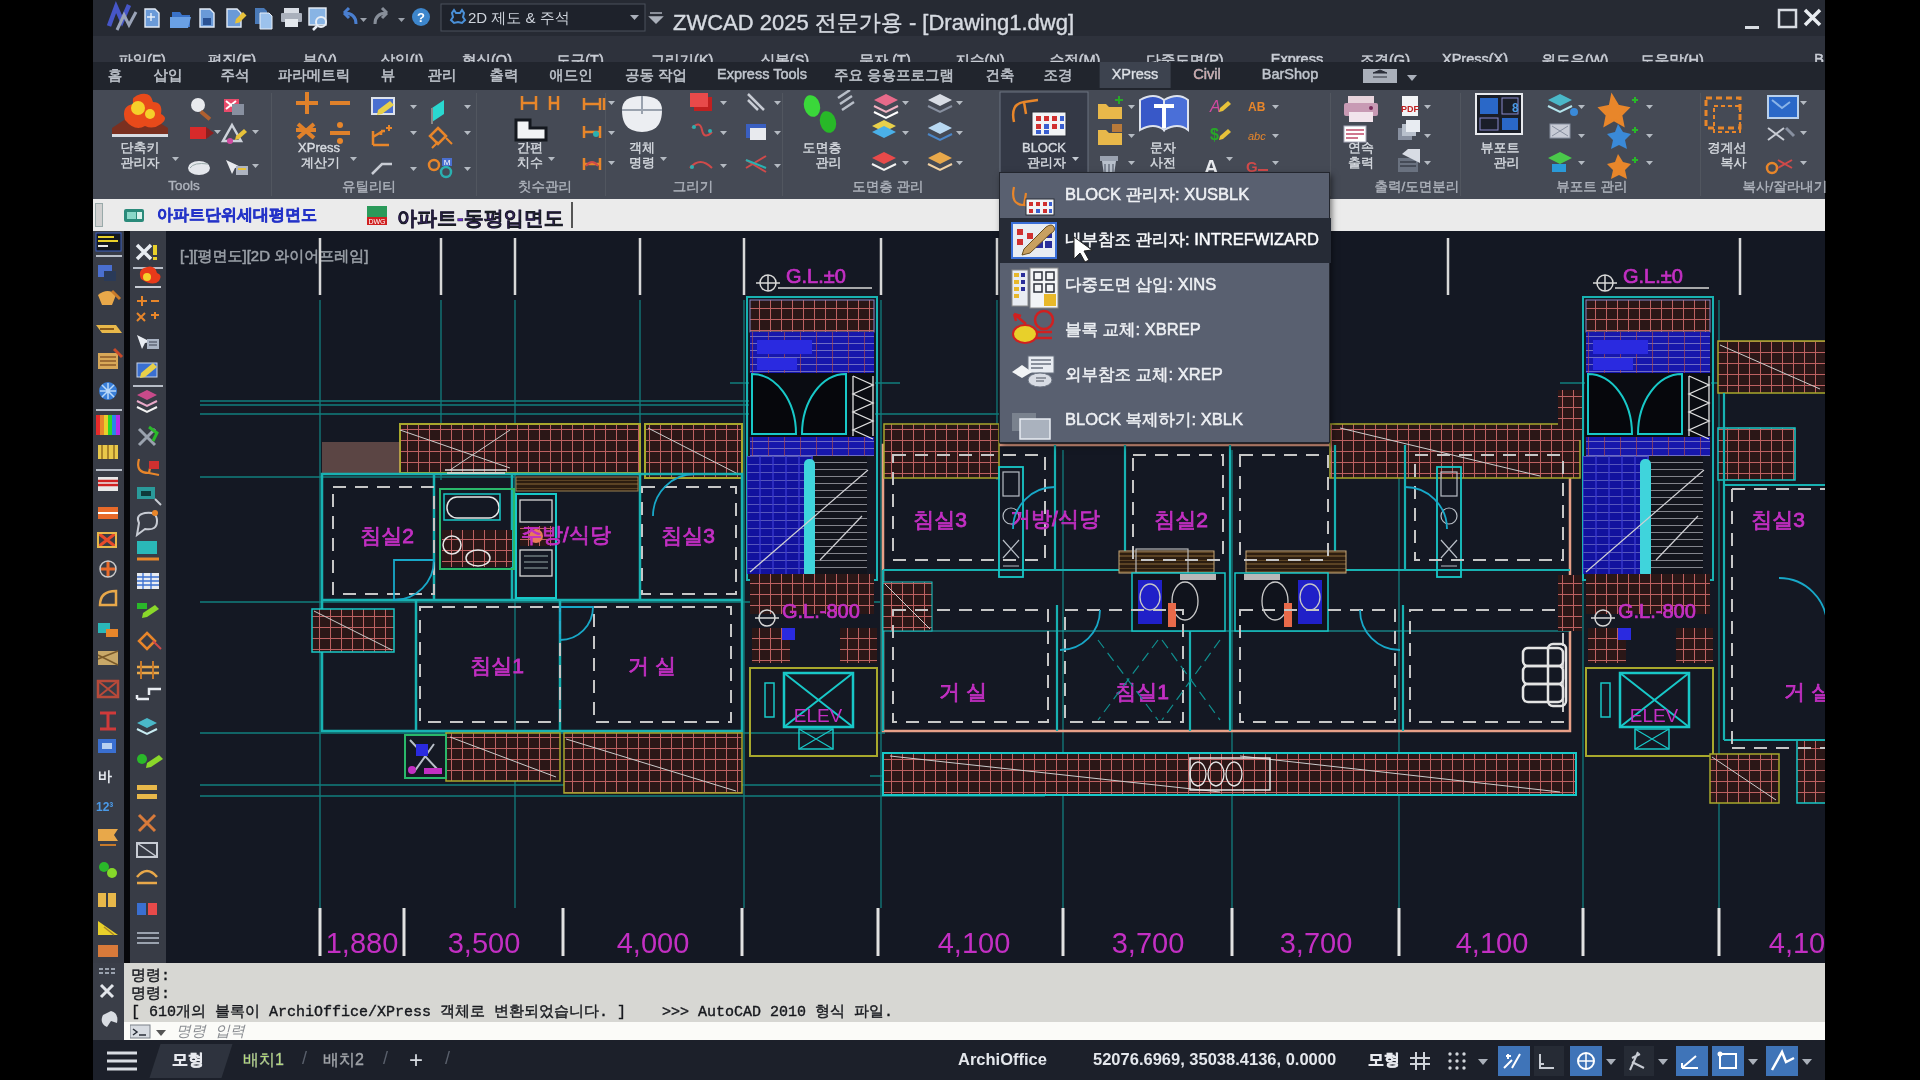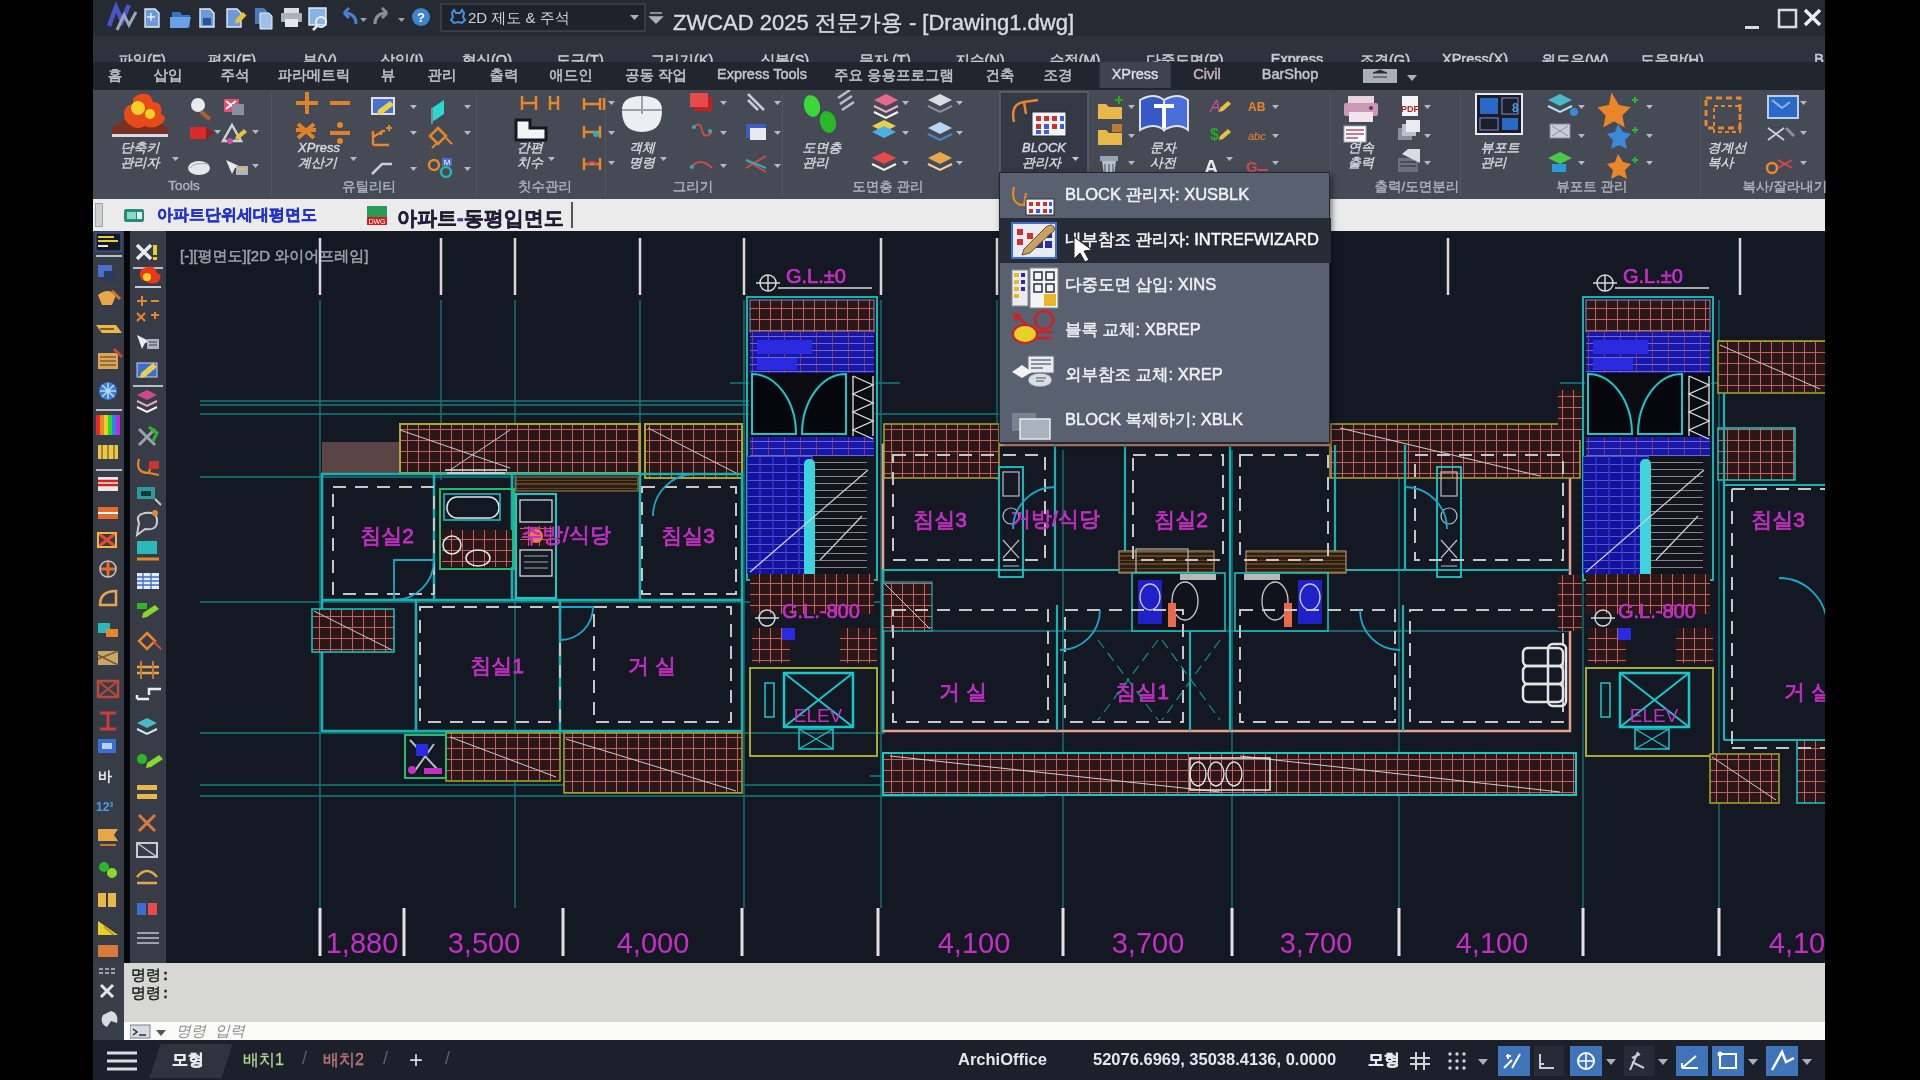--- a/index.html
+++ b/index.html
@@ -13,21 +13,21 @@
 #doctabs { left:93px; top:199px; width:1732px; height:32px; background:#ebebeb;text-decoration:underline; }
 #main { left:93px; top:231px; width:1732px; height:732px; background:#141823; }
 #cmdbar { left:93px; top:963px; width:1732px; height:59px; background:#d7d7d3; }
 #promptrow { left:124px; top:1022px; width:1701px; height:18px; background:#fbfbf8; }
 #statusbar { left:93px; top:1040px; width:1732px; height:40px; background:#1c202a; }
 .mi { position:absolute; top:4px; font-size:14.5px; color:#c9cdd5; white-space:nowrap; transform:translateX(-50%);margin-top:11px; -webkit-text-stroke:0.5px #c9cdd5; }
 .rt { position:absolute; top:4px; font-size:14.5px; color:#bfc4cc; white-space:nowrap; transform:translateX(-50%); -webkit-text-stroke:0.5px #bfc4cc; }
 .rt.active { background:#3d434f; color:#f2f4f7; top:0; padding:4px 12px 6px 12px; }
 .glabel { position:absolute; top:88px; font-size:13.5px; color:#aeb3bc; transform:translateX(-50%); white-space:nowrap; -webkit-text-stroke:0.4px #aeb3bc; }
 .gsep { position:absolute; top:3px; width:1px; height:103px; background:#383d47; border-right:1px solid #51565f; }
-.blbl { position:absolute; font-size:13px; color:#d6dae0; text-align:left; line-height:15px; transform:translateX(-50%); white-space:nowrap;font-style:italic; -webkit-text-stroke:0.4px #d6dae0; }
+.blbl { position:absolute; font-size:13px; color:#d6dae0; text-align:right; line-height:15px; transform:translateX(-50%); white-space:nowrap; -webkit-text-stroke:0.4px #d6dae0; }
 </style>
 </head>
 <body>
 
 <div class="abs" id="titlebar">
 <svg class="abs" style="left:0;top:0" width="1732" height="36" viewBox="93 0 1732 36">
 
   <path d="M109 26 L116 7 L122 21 L129 5" stroke="#4656c8" stroke-width="4.5" fill="none"></path>
   <path d="M117 30 L124 15 L129 25 L136 12" stroke="#9aa4b8" stroke-width="3" fill="none"></path>
 
@@ -798,38 +798,39 @@
 <div class="abs" id="cmdbar">
 <div class="abs" style="left:0;top:0;width:31px;height:77px;background:#3a3e48">
 <svg width="31" height="77">
         <path d="M6 6 h4 m2 0 h4 m2 0 h4 M6 10 h4 m2 0 h4 m2 0 h4" stroke="#9aa2ae" stroke-width="2"></path>
         <path d="M8 22 l12 12 m0 -12 l-12 12" stroke="#e2e5ea" stroke-width="3"></path>
         <path d="M10 52 q-4 8 4 12 l4 -6 6 2 q2 -10 -6 -12 z" fill="#d8dce2"></path>
       </svg>
 </div>
 <div class="abs" style="left:38px;top:3px;font-size:15px;color:#16181d;font-family:'Liberation Mono',monospace;-webkit-text-stroke:0.4px #16181d">명령:</div>
 <div class="abs" style="left:38px;top:21px;font-size:15px;color:#16181d;font-family:'Liberation Mono',monospace;-webkit-text-stroke:0.4px #16181d">명령:</div>
+<div class="abs" style="left:38px;top:39px;font-size:15px;color:#16181d;font-family:'Liberation Mono',monospace;-webkit-text-stroke:0.4px #16181d">[ 610개의 블록이 ArchiOffice/XPress 객체로 변환되었습니다. ]&nbsp;&nbsp;&nbsp;&nbsp;&gt;&gt;&gt; AutoCAD 2010 형식 파일.</div>
 </div>
 <div class="abs" id="promptrow">
 <svg class="abs" style="left:6px;top:2px" width="40" height="15">
       <rect x="0" y="1" width="20" height="13" fill="#d8dce2" stroke="#7a8088"></rect>
       <path d="M3 5 l4 3 -4 3 M9 11 h7" stroke="#2a2e38" stroke-width="1.5" fill="none"></path>
       <path d="M26 6 l5 6 5 -6 z" fill="#555"></path>
     </svg>
 <div class="abs" style="left:52px;top:0px;font-size:15px;color:#8a8d92;font-style:italic;font-family:'Liberation Mono',monospace">명령 입력</div>
 </div>
 
 <div class="abs" id="statusbar">
 <svg class="abs" style="left:12px;top:10px" width="36" height="22">
       <path d="M2 3 h30 M2 11 h30 M2 19 h30" stroke="#d8dce2" stroke-width="3"></path>
     </svg>
 <div class="abs" style="left:62px;top:4px;width:72px;height:34px;background:#2e333e;transform:skewX(-18deg)"></div>
 <div class="abs" style="left:79px;top:10px;font-size:16px;color:#e8eaef;font-weight:bold;-webkit-text-stroke:0.4px #e8eaef">모형</div>
 <div class="abs" style="left:150px;top:10px;font-size:16px;color:#bef264;-webkit-text-stroke:0.4px #9ba1ab">배치1</div>
-<div class="abs" style="left:230px;top:10px;font-size:16px;color:#ef4444;-webkit-text-stroke:0.4px #9ba1ab">배치2</div>
+<div class="abs" style="left:230px;top:10px;font-size:16px;color:#a3a3a3;-webkit-text-stroke:0.4px #9ba1ab">배치2</div>
 <div class="abs" style="left:209px;top:8px;font-size:18px;color:#5a606c">/</div>
 <div class="abs" style="left:290px;top:8px;font-size:18px;color:#5a606c">/</div>
 <div class="abs" style="left:316px;top:6px;font-size:24px;color:#d8dce2">+</div>
 <div class="abs" style="left:352px;top:8px;font-size:18px;color:#5a606c">/</div>
 <div class="abs" style="left:865px;top:10px;font-size:16.5px;color:#e4e7ec;font-weight:bold">ArchiOffice</div>
 <div class="abs" style="left:1000px;top:10px;font-size:16.5px;color:#e4e7ec;font-weight:bold">52076.6969, 35038.4136, 0.0000</div>
 <div class="abs" style="left:1275px;top:10px;font-size:16px;color:#e8eaef;font-weight:bold;-webkit-text-stroke:0.4px #e8eaef">모형</div>
 <svg class="abs" style="left:1315px;top:6px" width="420" height="30">
 <path d="M8 6 v18 M16 6 v18 M2 12 h20 M2 18 h20" stroke="#d0d4da" stroke-width="2"></path>
 <g fill="#d0d4da">

